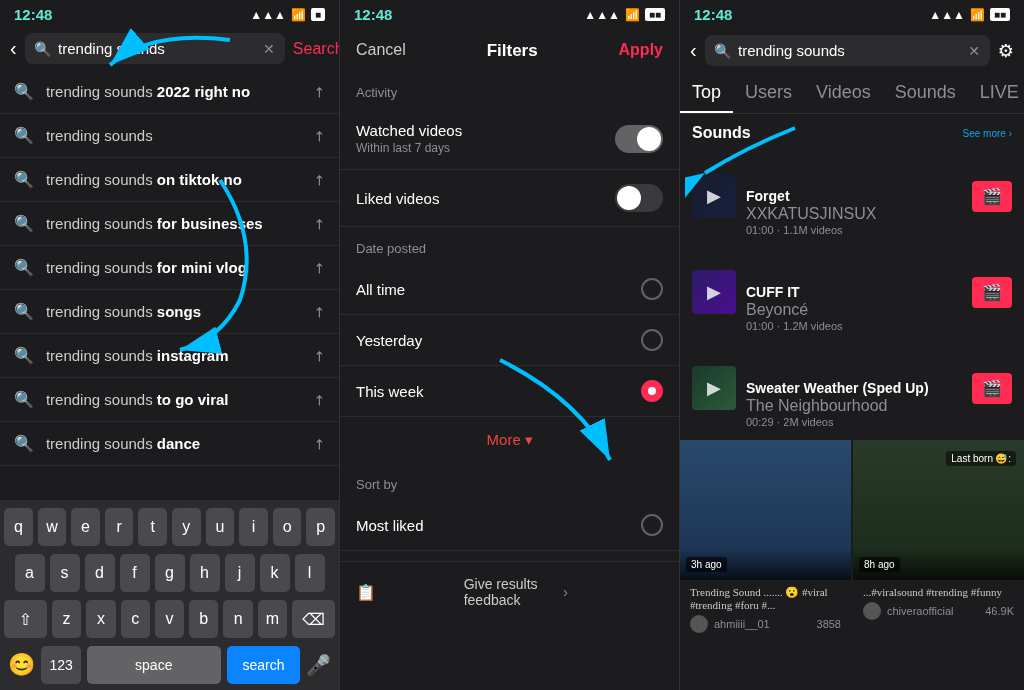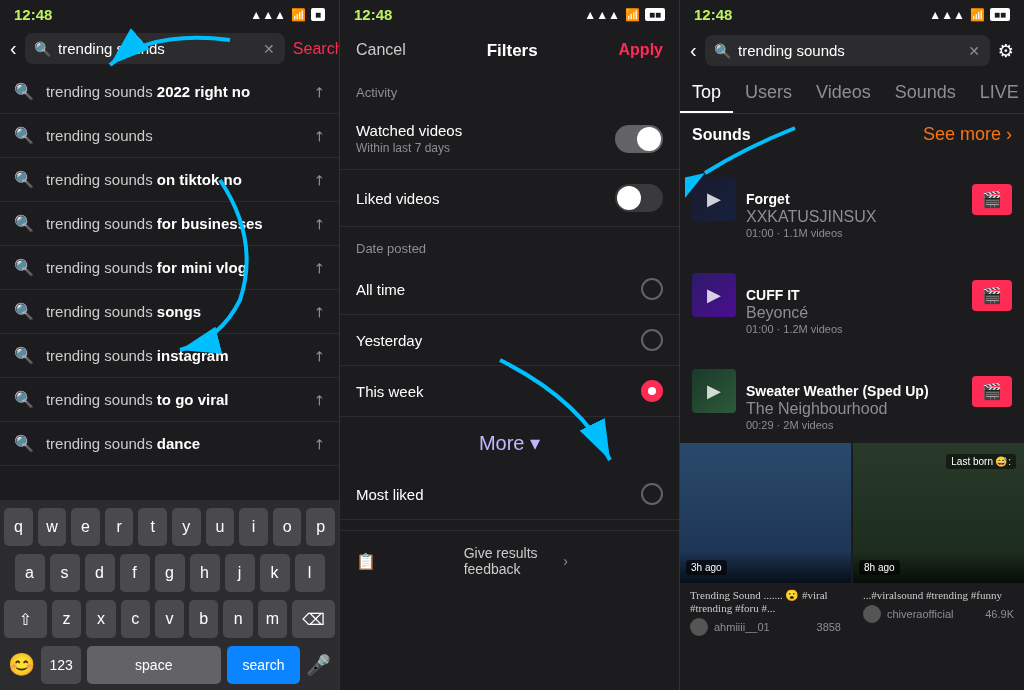--- a/index.html
+++ b/index.html
@@ -27,21 +27,21 @@
     .status-bar {
       display: flex;
       justify-content: space-between;
       align-items: center;
       padding: 6px 14px 4px;
       background: #1c1c1e;
     }
     .status-time {
       font-size: 15px;
       font-weight: 700;
-      color: #bef264;
+      color: #5eead4;
     }
     .status-icons {
       display: flex;
       gap: 5px;
       align-items: center;
     }
     .status-icons span {
       color: #fff;
       font-size: 12px;
     }
@@ -240,22 +240,22 @@
     }
     .radio-circle.selected::after {
       content: '';
       width: 8px;
       height: 8px;
       border-radius: 50%;
       background: #fff;
     }
 
     .filter-more {
-      color: #c4b5fd;
-      font-size: 20px;
+      color: #ef4444;
+      font-size: 15px;
       text-align: center;
       padding: 14px;
       cursor: pointer;
     }
     .filter-feedback {
       display: flex;
       align-items: center;
       padding: 14px 16px;
       border-top: 0.5px solid #2c2c2e;
       margin-top: 10px;
@@ -304,21 +304,21 @@
       border-bottom: 2px solid #fff;
     }
 
     .sounds-section-header {
       display: flex;
       align-items: center;
       justify-content: space-between;
       padding: 10px 12px 6px;
     }
     .sounds-section-title { color: #fff; font-size: 16px; font-weight: 700; }
-    .sounds-see-more { color: #f97316; font-size: 18px; cursor: pointer; }
+    .sounds-see-more { color: #0ea5e9; font-size: 10px; cursor: pointer; }
 
     .sound-item {
       display: flex;
       align-items: center;
       padding: 8px 12px;
       gap: 10px;
       cursor: pointer;
     }
     .sound-thumb {
       width: 44px;
@@ -611,20 +611,21 @@
     <div class="radio-circle"></div>
   </div>
 
   <div class="filter-row">
     <div class="filter-row-label">This week</div>
     <div class="radio-circle selected"></div>
   </div>
 
   <div class="filter-more">More ▾</div>
 
+  <div class="filter-section-label">Sort by</div>
 
 
   <div class="filter-row">
     <div class="filter-row-label">Most liked</div>
     <div class="radio-circle"></div>
   </div>
 
   <div class="filter-feedback">
     <span style="margin-right:8px;font-size:16px;">📋</span>
     <span>Give results feedback</span>

